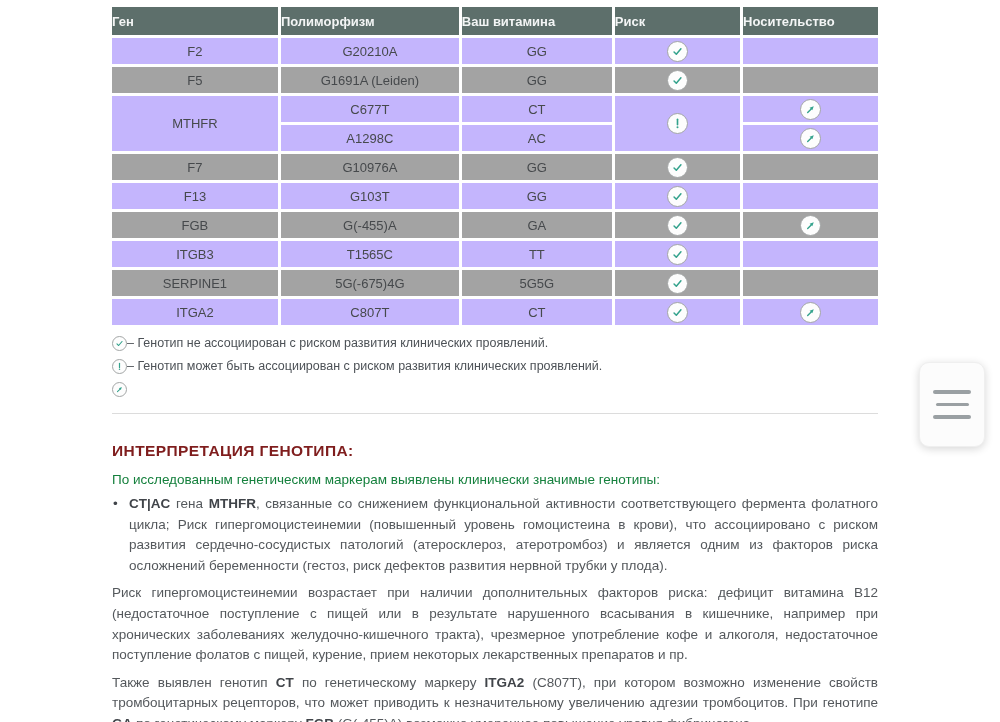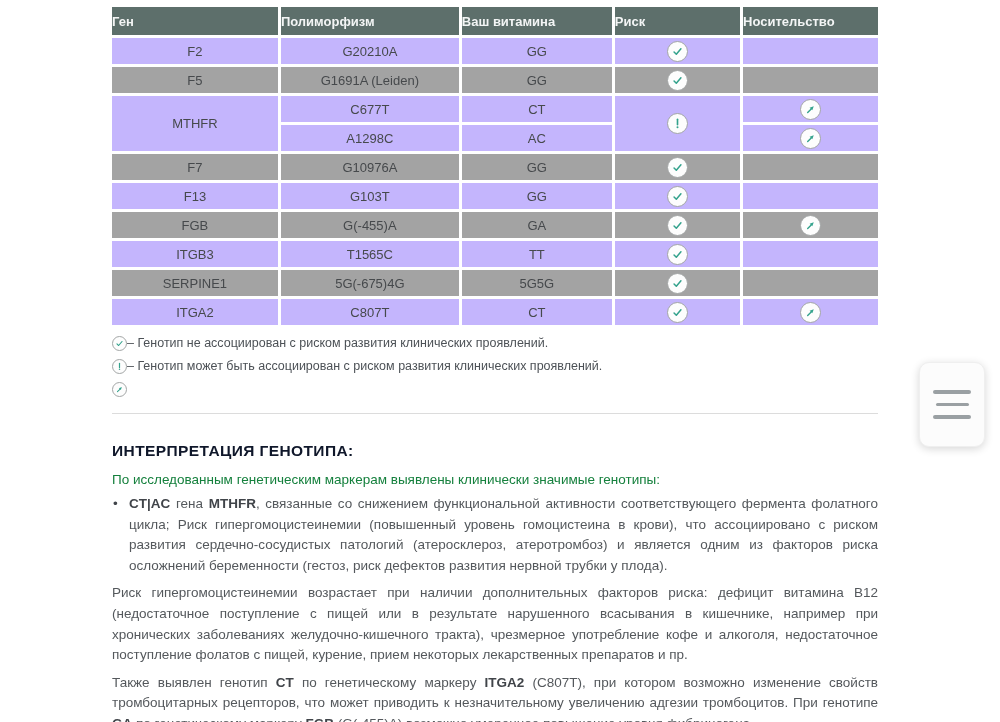--- a/index.html
+++ b/index.html
@@ -78,21 +78,21 @@
   
   .divider {
     border:none;
     border-top:1px solid #dcdcdc;
     margin-top:16px;
   }
   .interp-heading {
     margin-top:28px;
     font-size:15.5px;
     font-weight:bold;
-    color:#0f172a;
+    color:#7f1d1d;
     letter-spacing:0.4px;
   }
   .intro {
     margin-top:12px;
     font-size:13.5px;
     color:#15803d;
   }
   .para {
     margin-top:7px;
     font-size:13.5px;

